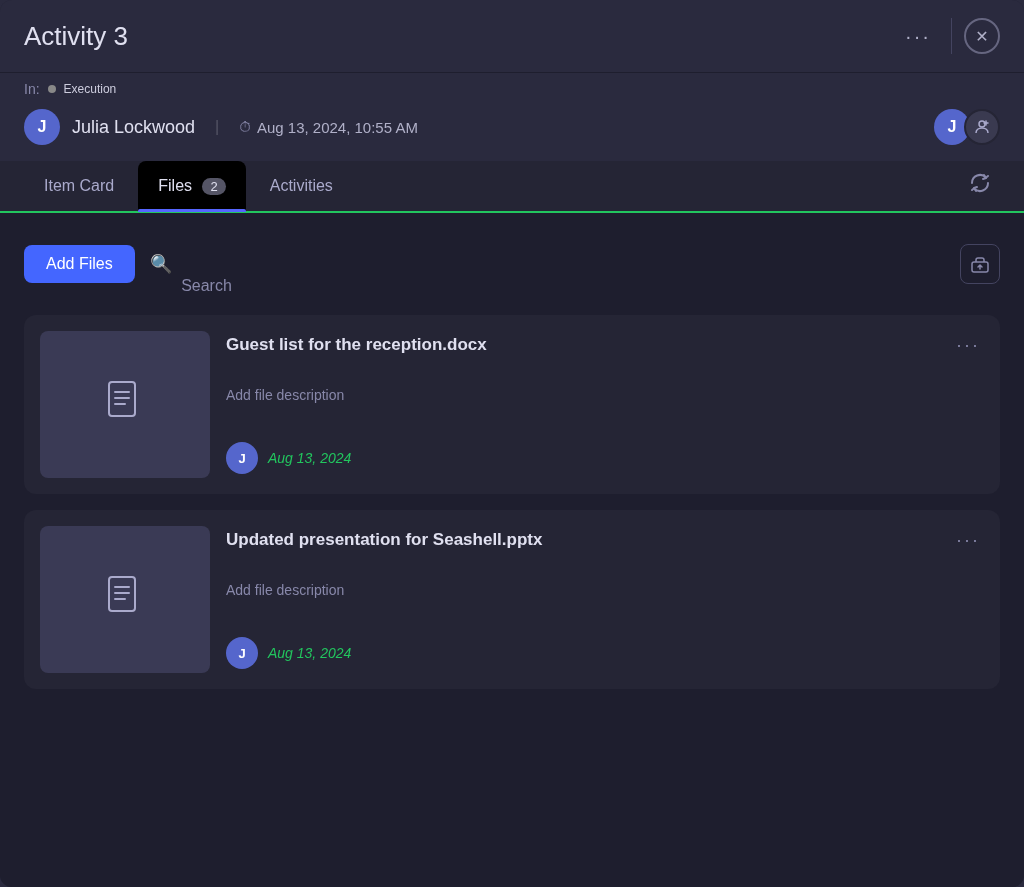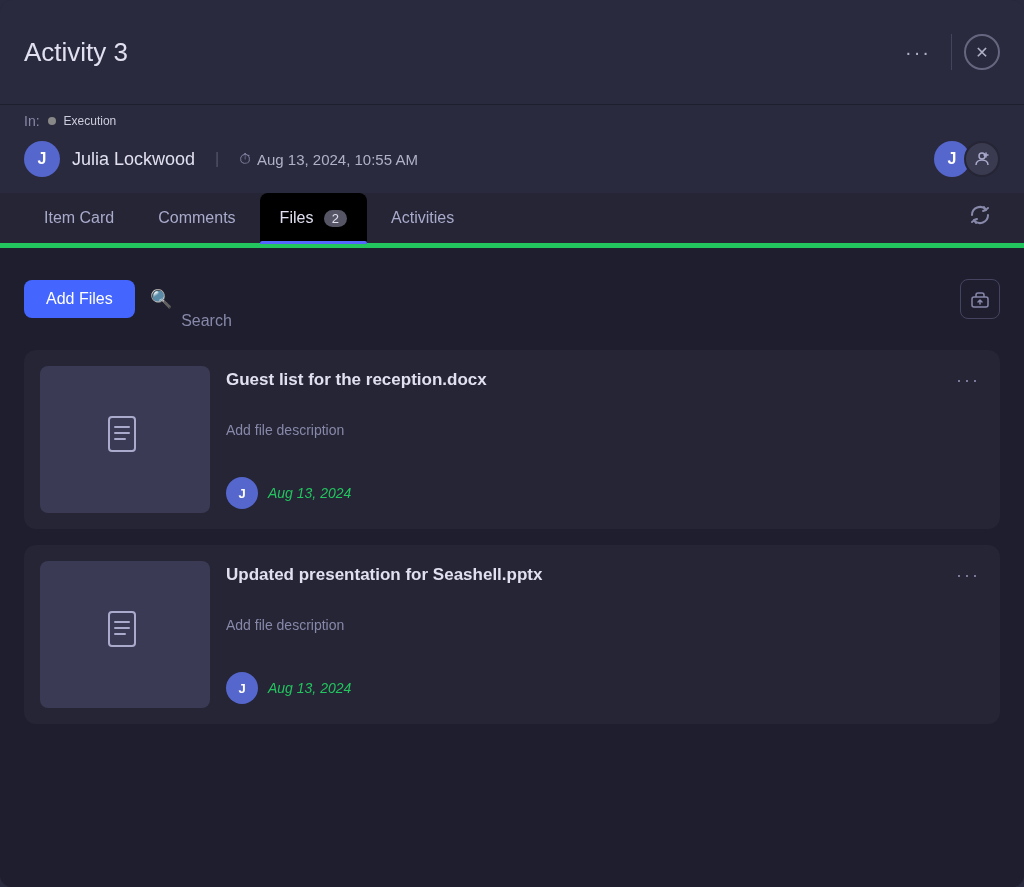--- a/index.html
+++ b/index.html
@@ -19,21 +19,21 @@
       background: #252535;
       border-radius: 12px;
       overflow: hidden;
       display: flex;
       flex-direction: column;
     }
 
     
     .header {
       background: #2a2a3e;
-      padding: 34px 24px;
+      padding: 18px 24px;
       display: flex;
       align-items: center;
       justify-content: space-between;
       border-bottom: 1px solid #1e1e2e;
     }
 
     .header-title {
       font-size: 26px;
       font-weight: 400;
       color: #e0e0f0;
@@ -192,21 +192,21 @@
       margin-left: -6px;
     }
 
     
     .tabs-bar {
       background: #252535;
       padding: 0 24px;
       display: flex;
       align-items: center;
       justify-content: space-between;
-      border-bottom: 5px solid #22c55e;
+      border-bottom: 2px solid #22c55e;
     }
 
     .tabs {
       display: flex;
       align-items: center;
       gap: 4px;
     }
 
     .tab {
       padding: 16px 20px;
@@ -439,23 +439,20 @@
         </div>
       </div>
     </div>
   </div>
 
   <div class="tabs-bar">
     <div class="tabs">
       <button class="tab">
         <span>Item Card</span>
       </button>
-      <button class="tab">
-        <span>Comments</span>
-      </button>
       <button class="tab active">
         <span>Files</span>
         <span class="tab-badge">2</span>
       </button>
       <button class="tab">
         <span>Activities</span>
       </button>
     </div>
     <button class="refresh-btn">
       <svg width="24" height="24" viewBox="0 0 24 24" fill="none">

